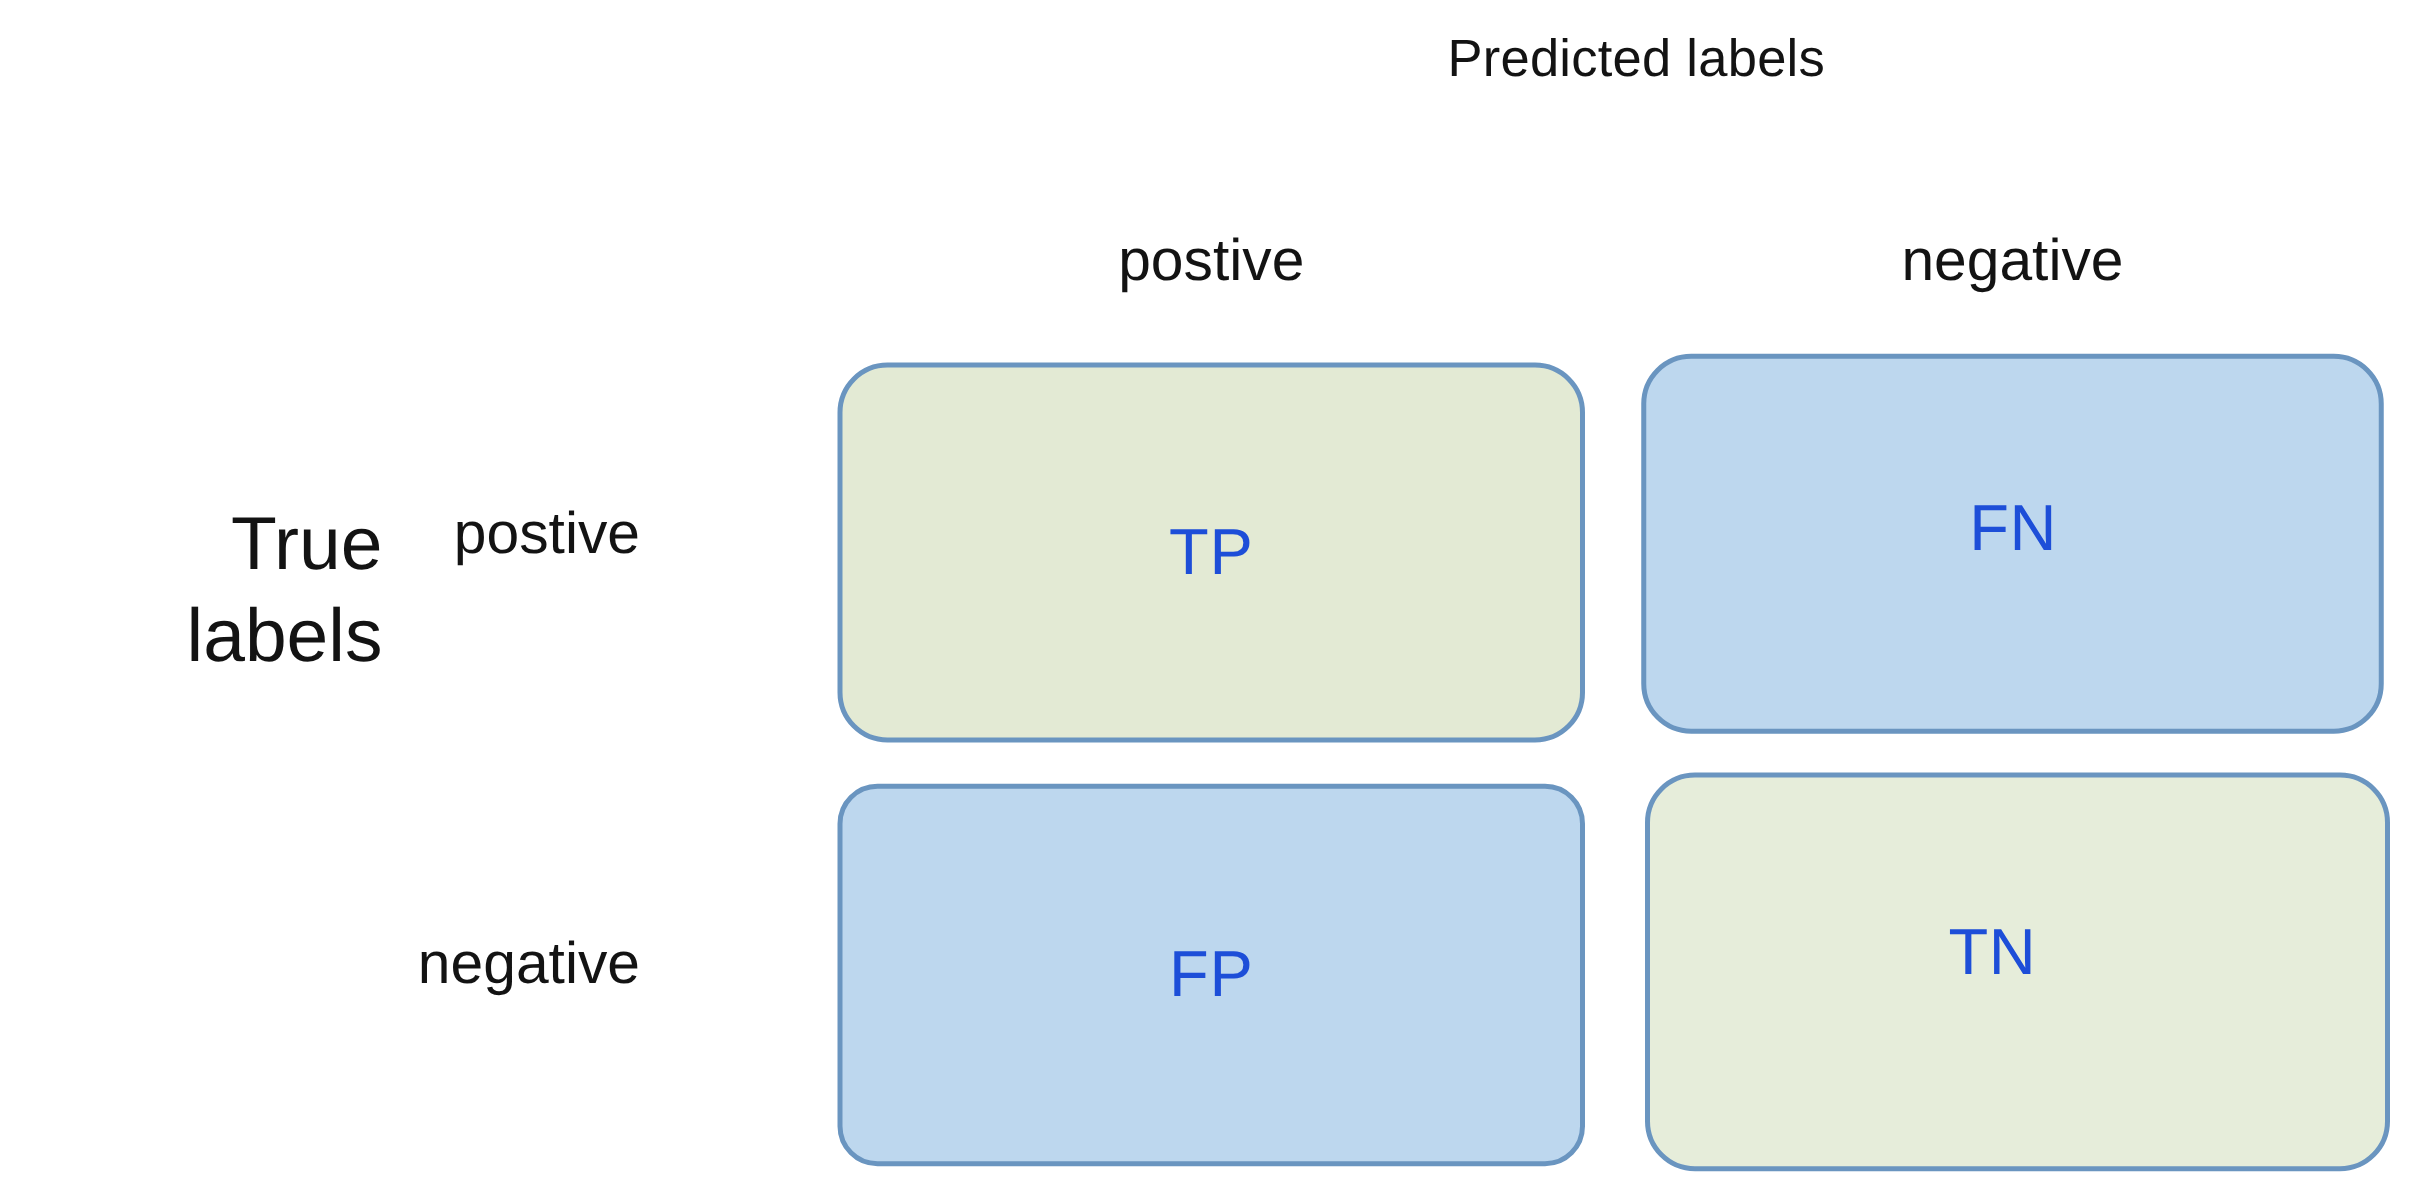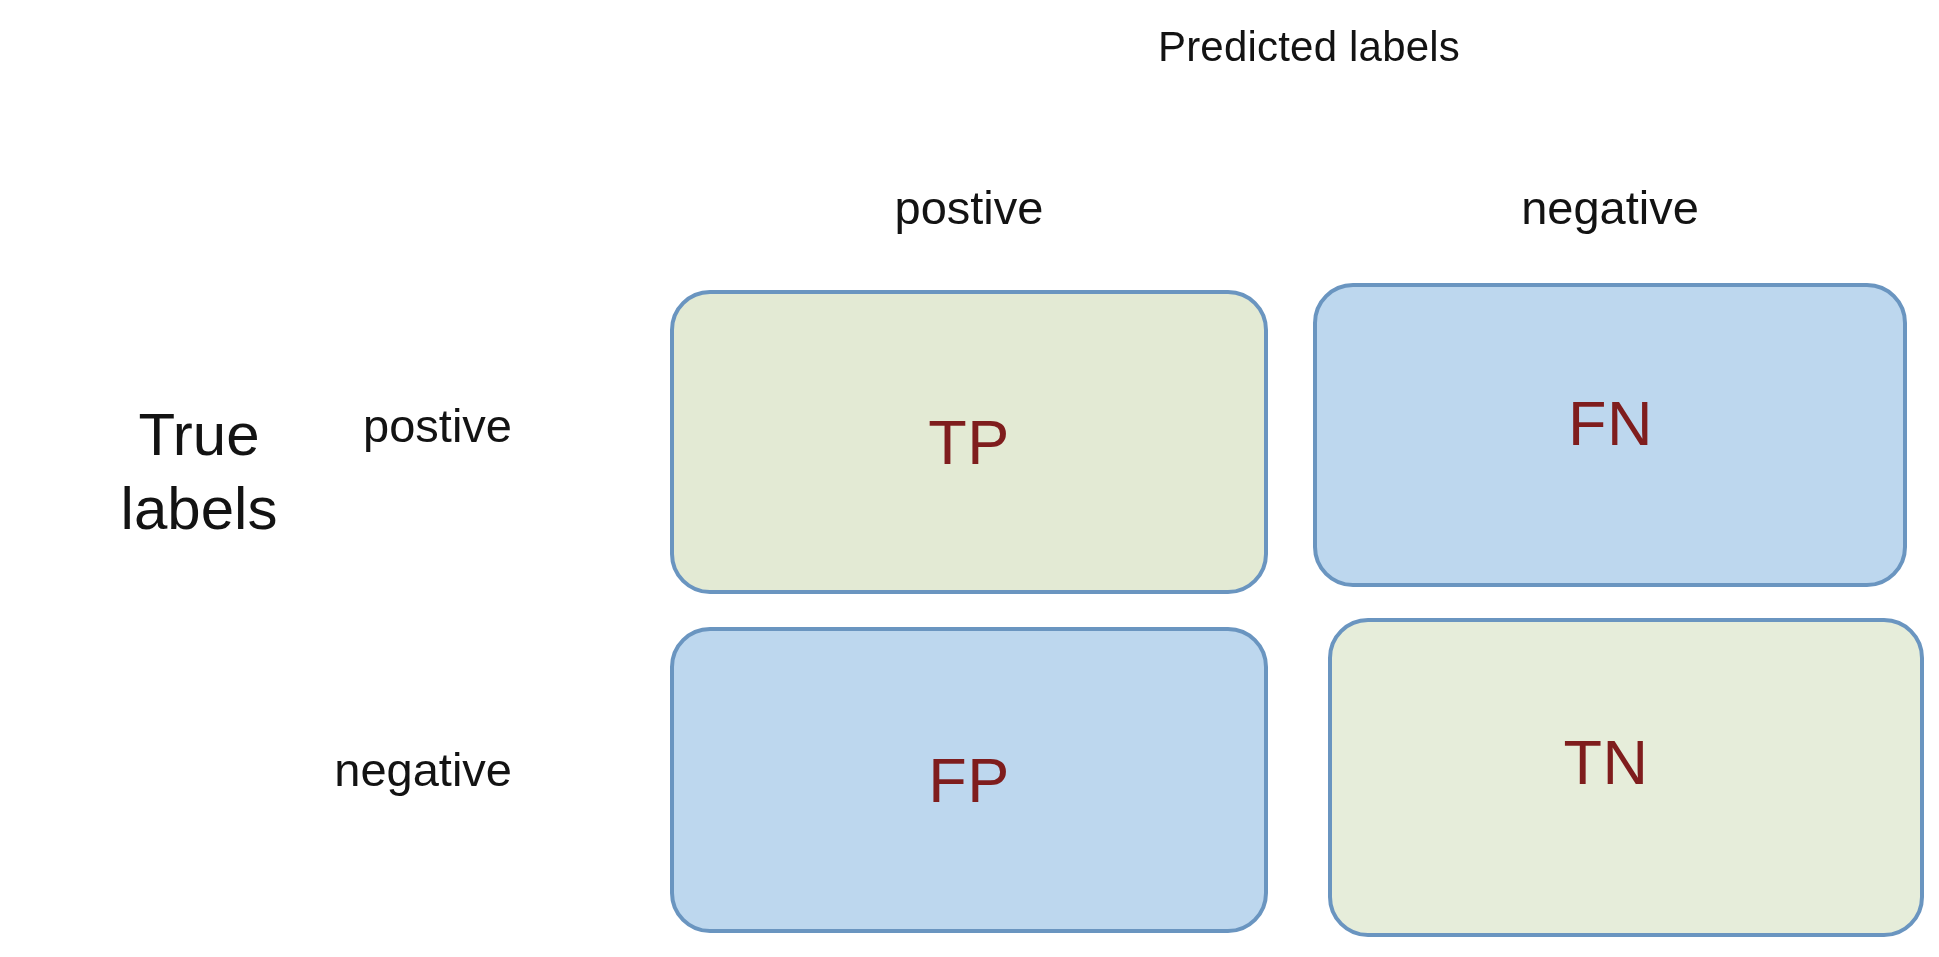--- a/index.html
+++ b/index.html
@@ -47,25 +47,24 @@
   }
   .col-header.col-0 { left: 759px; }
   .col-header.col-1 { left: 1400px; }
 
   
   .axis-true {
     position: absolute;
     left: 36px;
     top: 398px;
     width: 270px;
-    text-align: center;
+    text-align: right;
     font-size: 60px;
     line-height: 74px;
     color: #131313;
-    margin-left: 28px;
   }
   .axis-true .line { display: block; }
 
   
   .row-header {
     position: absolute;
     width: 250px;
     text-align: right;
     font-size: 47px;
     line-height: 60px;
@@ -79,23 +78,23 @@
   .cell {
     position: absolute;
     box-sizing: border-box;
     border: 4px solid #6a95c0;
     border-radius: 40px;
     display: flex;
     align-items: center;
     justify-content: center;
   }
   .cell-label {
-    font-size: 63px;
+    font-size: 52px;
     line-height: 70px;
-    color: #7f1d1d;
+    color: #1d4ed8;
     letter-spacing: 0.5px;
     white-space: nowrap;
   }
 
   .cell-tp {
     left: 670px;  top: 290px;
     width: 598px; height: 304px;
     background: #e3ead4;
   }
   .cell-fn {
@@ -106,26 +105,26 @@
   }
   .cell-fn .cell-label {
     position: relative;
     left: -22px;
     top: -12px;
   }
   .cell-fp {
     left: 670px;  top: 627px;
     width: 598px; height: 306px;
     background: #bdd7ee;
+    border-radius: 32px;
   }
   .cell-tn {
     left: 1316px; top: 618px;
     width: 596px; height: 319px;
     background: #e6edda;
-    margin-left: 12px;
   }
   .cell-tn .cell-label {
     position: relative;
     left: -20px;
     top: -16px;
   }
 </style>
 </head>
 <body>
 

